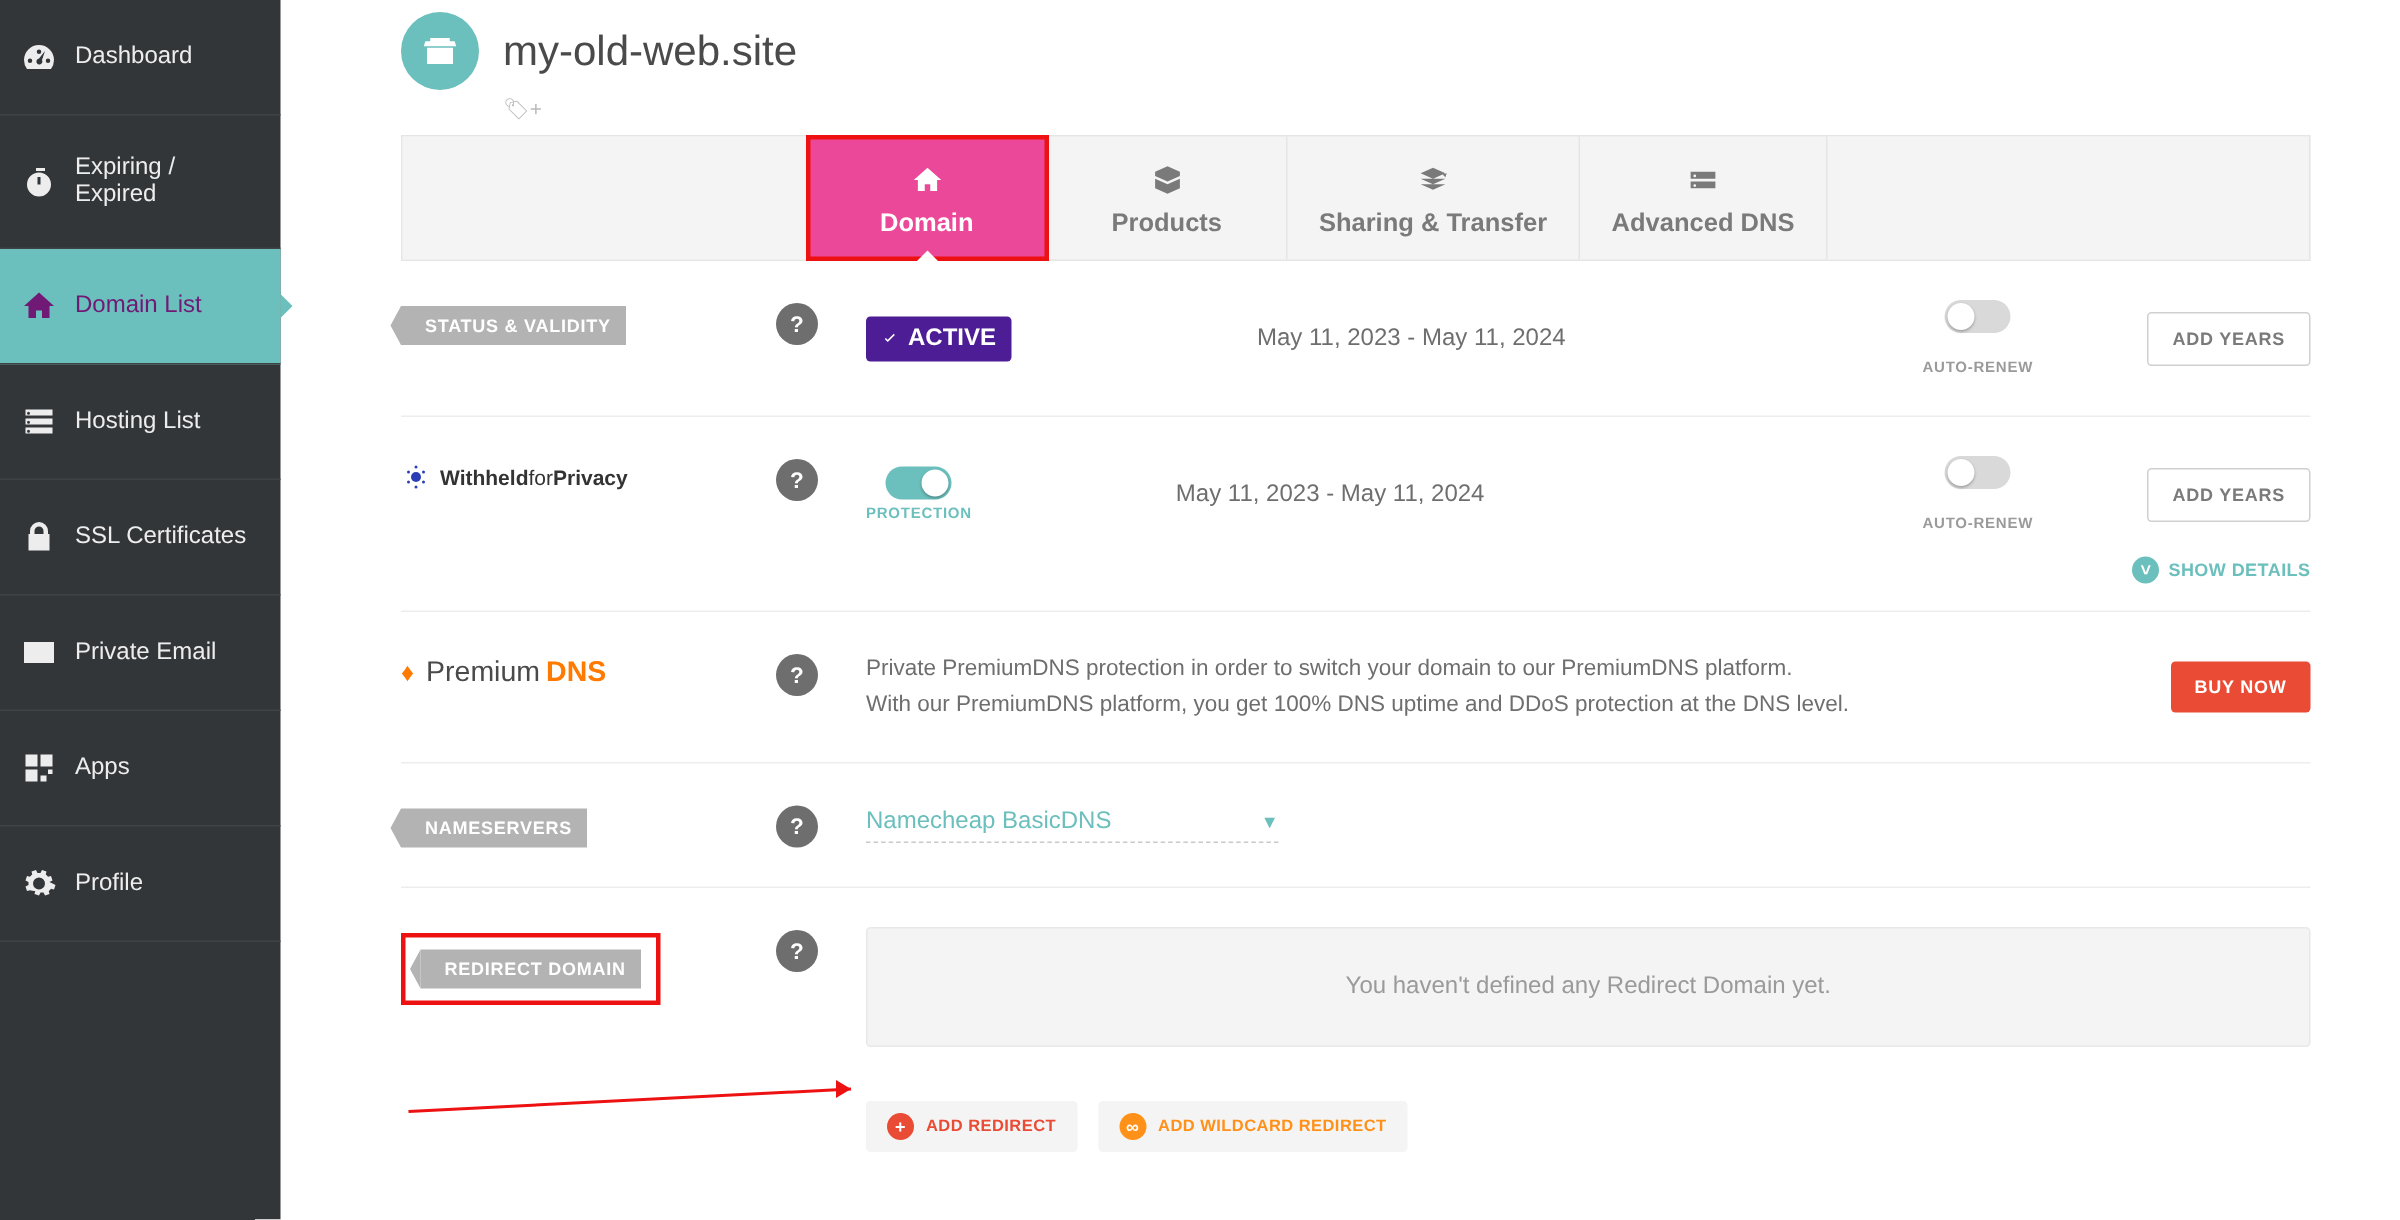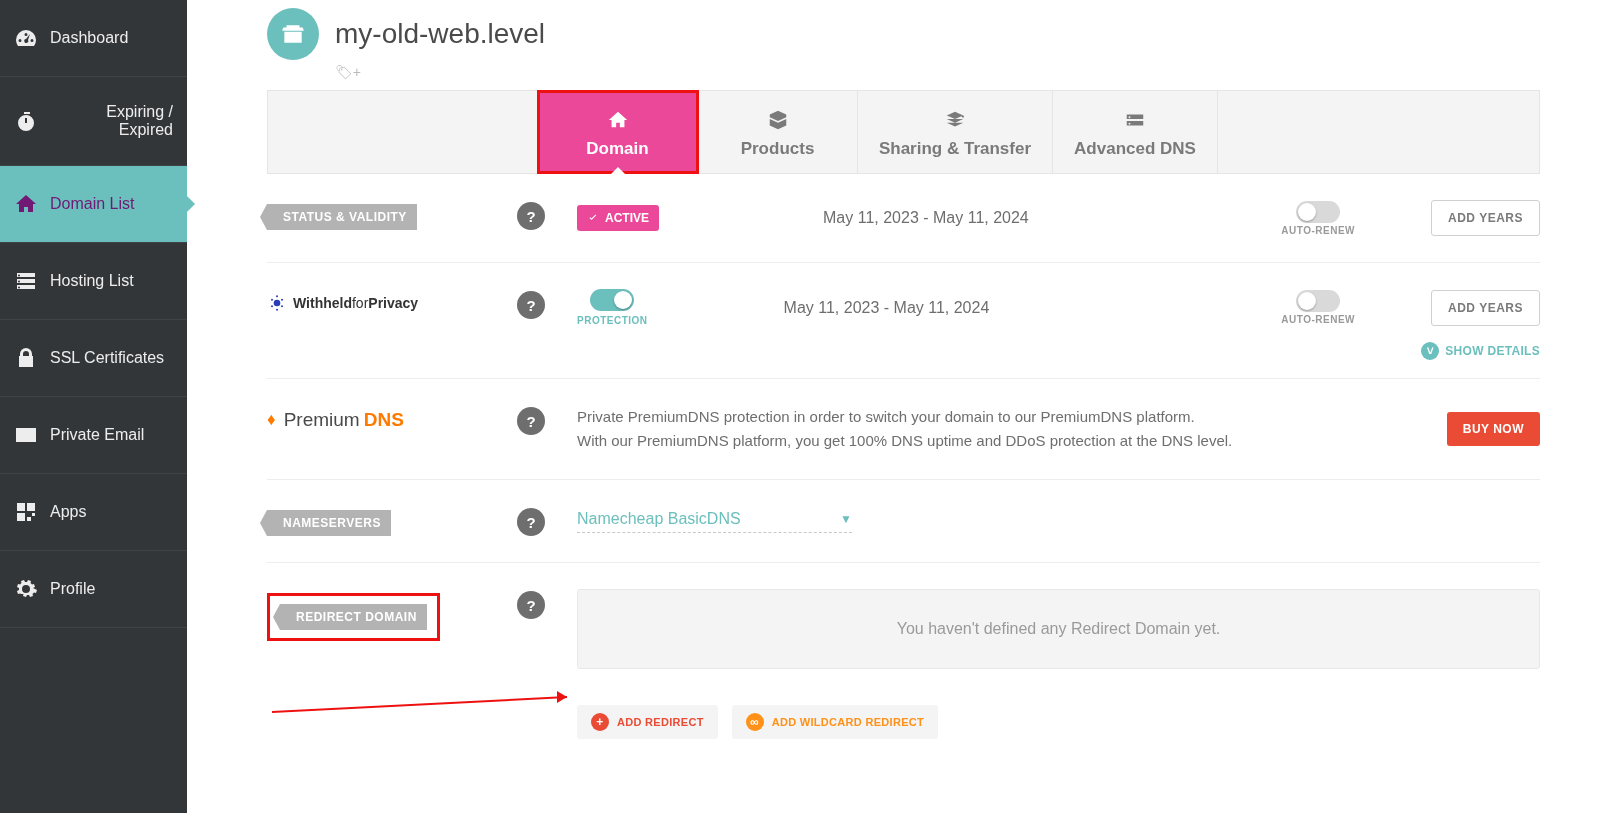--- a/index.html
+++ b/index.html
@@ -1,21 +1,21 @@
 <!DOCTYPE html>
 <html><head>
 <meta charset="utf-8">
 <style>
 * { margin: 0; padding: 0; box-sizing: border-box; }
 body { font-family: -apple-system, BlinkMacSystemFont, "Segoe UI", Arial, sans-serif; background: #fff; color: #333; width: 1600px; height: 813px; overflow: hidden; }
 
 .layout { display: flex; height: 100%; }
 
 
-.sidebar { width: 187px; background: #333639; color: #fff; display: flex; flex-direction: column; text-align: right; }
+.sidebar { width: 187px; background: #333639; color: #fff; display: flex; flex-direction: column; }
 .side-item { display: flex; align-items: center; gap: 12px; padding: 26px 14px; border-bottom: 1px solid #404345; color: #ededed; font-size: 16px; cursor: pointer; position: relative; }
 .side-item.active { background: #6bbfbc; color: #701a75; gap: 12px; }
 .side-item.active::after { content: ""; position: absolute; right: -8px; top: calc(50% - 8px); border-top: 8px solid transparent; border-bottom: 8px solid transparent; border-left: 8px solid #6bbfbc; }
 .side-icon { width: 24px; height: 24px; fill: currentColor; flex-shrink: 0; }
 
 
 .main { flex: 1; background: #fff; padding: 0 60px 40px 80px; overflow: auto; }
 
 .header-row { display: flex; align-items: center; gap: 16px; padding: 8px 0 4px; }
 .site-badge { width: 52px; height: 52px; background: #6bbfbc; border-radius: 50%; display: flex; align-items: center; justify-content: center; }
@@ -43,24 +43,24 @@
 .row.noborder { border-bottom: none; }
 .row-label { width: 250px; padding-top: 4px; }
 .ribbon { position: relative; display: inline-block; background: #b3b3b3; color: #fff; font-size: 12px; font-weight: 600; letter-spacing: 0.5px; padding: 6px 10px 6px 16px; }
 .ribbon::before { content: ""; position: absolute; left: -7px; top: 0; border-top: 13.5px solid transparent; border-bottom: 13.5px solid transparent; border-right: 7px solid #b3b3b3; }
 .ribbon-wrap.highlight-red { border: 3px solid #e11; padding: 8px 10px; display: inline-block; }
 
 .row-help { width: 60px; padding-top: 2px; }
 .help-circle { width: 28px; height: 28px; background: #6e6e6e; color: #fff; border-radius: 50%; display: flex; align-items: center; justify-content: center; font-weight: 700; font-size: 15px; cursor: pointer; }
 
 .row-body { flex: 1; display: flex; align-items: center; gap: 24px; }
-.row-actions { display: flex; flex-direction: column; align-items: center; gap: 0; margin-left: auto; }
+.row-actions { display: flex; flex-direction: column; align-items: center; gap: 16px; margin-left: auto; }
 .row-right-btn { margin-left: 18px; }
 
-.pill-active { display: inline-flex; align-items: center; gap: 6px; background: #ec4899; color: #fff; font-size: 12px; font-weight: 600; padding: 6px 10px; border-radius: 3px; }
+.pill-active { display: inline-flex; align-items: center; gap: 6px; background: #4c1d95; color: #fff; font-size: 16px; font-weight: 600; padding: 6px 10px; border-radius: 3px; }
 
 .date-text { color: #6e6e6e; font-size: 16px; margin-left: 140px; }
 
 .toggle { width: 44px; height: 22px; border-radius: 12px; background: #d9d9d9; position: relative; cursor: pointer; }
 .toggle::after { content: ""; position: absolute; width: 18px; height: 18px; background: #fff; border-radius: 50%; top: 2px; left: 2px; box-shadow: 0 1px 2px rgba(0,0,0,0.3); }
 .toggle.on { background: #6bbfbc; }
 .toggle.on::after { left: 24px; }
 .toggle-label { font-size: 10px; color: #9a9a9a; font-weight: 600; letter-spacing: 0.5px; margin-top: 2px; }
 .prot-label { font-size: 10px; color: #6bbfbc; font-weight: 600; letter-spacing: 0.5px; margin-top: 4px; }
 
@@ -153,21 +153,21 @@
     </div>
   </div>
 
   <div class="main">
     <div class="header-row">
       <div class="site-badge">
         <svg width="26" height="26" viewBox="0 0 24 24" fill="#fff">
             <path d="M4 10h16v10H4zM3 6h18l1 3H2zM6 4h12v2H6z"></path>
           </svg>
       </div>
-      <div class="site-title">my-old-web.level</div>
+      <div class="site-title">my-old-web.site</div>
     </div>
     <div class="tag-icon">🏷+</div>
 
     <div class="tabs">
       <div class="tab0"></div>
       <div class="tab tab1 active highlight-red">
         <svg class="tab-icon" viewBox="0 0 24 24">
             <path d="M12 3l10 9h-3v8h-5v-5h-4v5H5v-8H2z"></path>
           </svg>
         <span class="tab-label">Domain</span>

